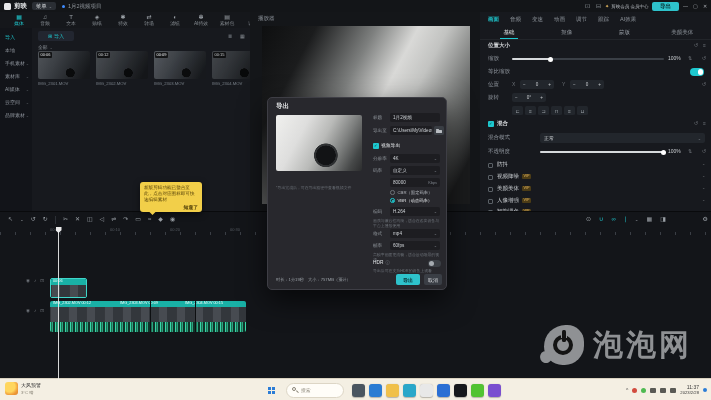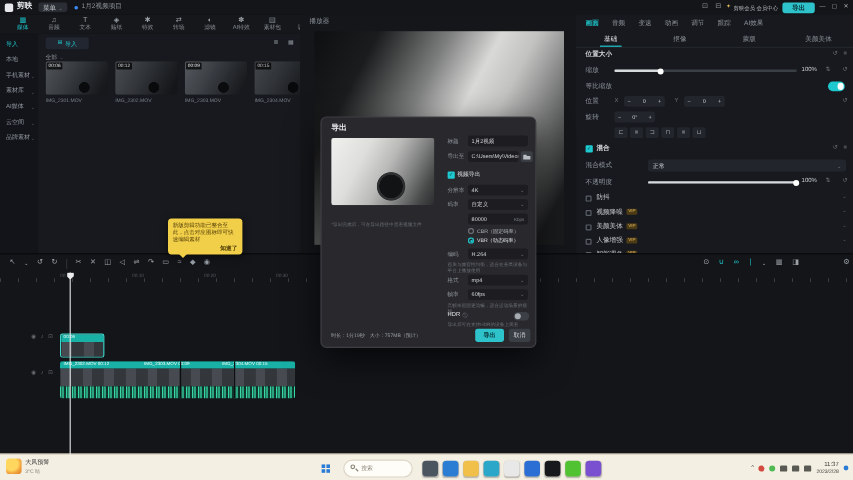--- a/index.html
+++ b/index.html
@@ -500,20 +500,29 @@
 
     <div class="a t" style="left:8px;top:179px;font-size:4.2px;color:#9aa0a6;">时长：1分19秒　大小：757MB（预计）</div>
     <div class="a" style="left:128px;top:176px;width:24px;height:11px;background:#2ec2cb;border-radius:2px;display:flex;align-items:center;justify-content:center;">
       <span style="font-size:5px;font-weight:bold;color:#0a3136;">导出</span>
     </div>
     <div class="a" style="left:156px;top:176px;width:18px;height:11px;background:#3a3e45;border-radius:2px;display:flex;align-items:center;justify-content:center;">
       <span style="font-size:5px;color:#d5d8dc;">取消</span>
     </div>
   </div>
 
+  <div class="a wm">
+    <div class="wm-blob">
+      <div class="wm-tail"></div>
+      <div class="wm-ring"></div>
+      <div class="wm-gap"></div>
+      <div class="wm-bar"></div>
+    </div>
+    <div class="wm-text t">泡泡网</div>
+  </div>
 
   <div class="a taskbar">
     <div class="a" style="left:5px;top:3px;width:13px;height:13px;border-radius:3px;background:radial-gradient(circle at 35% 35%,#ffd65e 0 45%,#f09c3a 70%,#d9822b 100%);"></div>
     <div class="a t" style="left:21px;top:2.5px;font-size:5px;color:#3a3a3a;">大风预警</div>
     <div class="a t" style="left:21px;top:10.5px;font-size:4.2px;color:#8a8578;">3°C 晴</div>
 
     <div class="a" style="left:268px;top:0;height:22px;display:flex;align-items:center;">
       <div class="start2x2">
           <div></div>
           <div></div>

